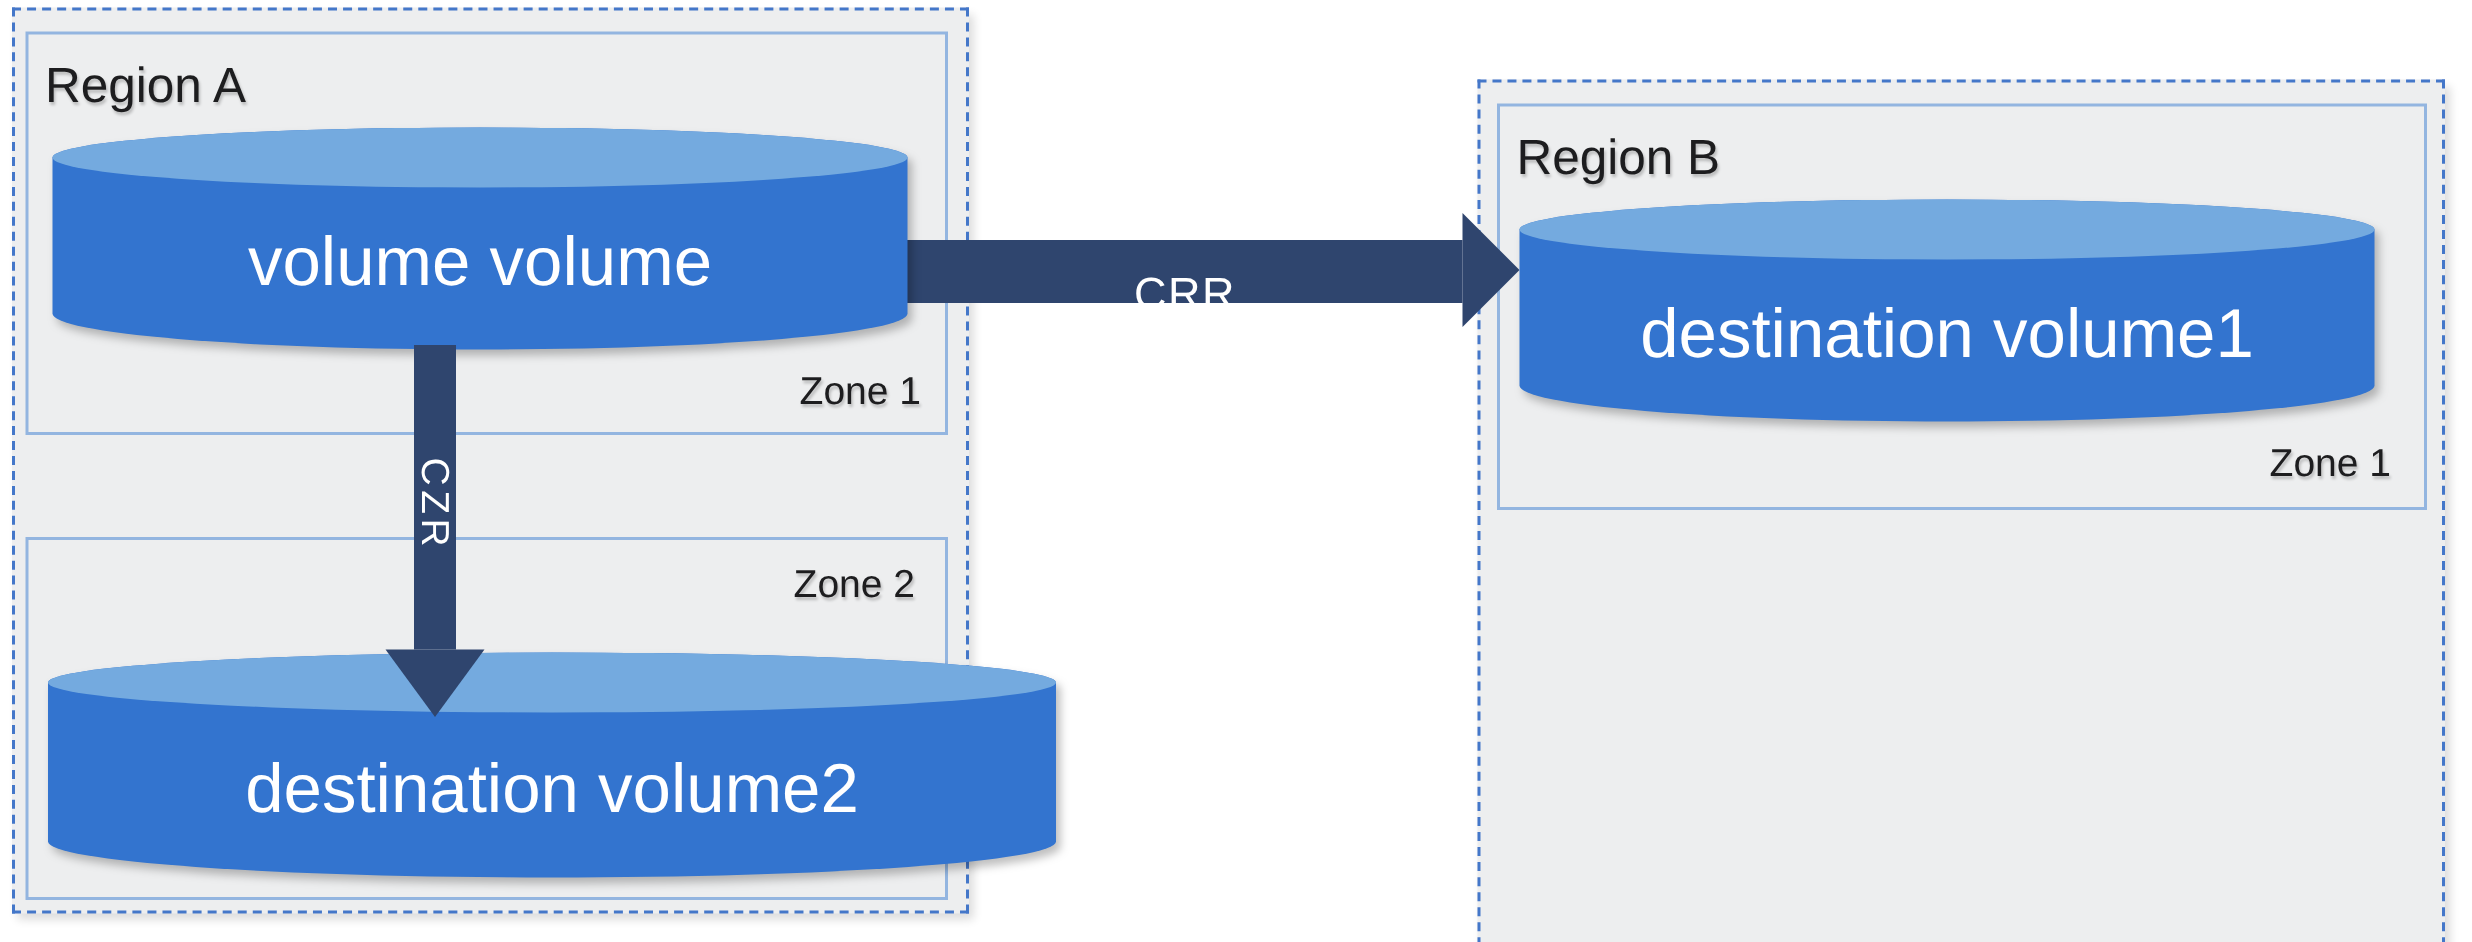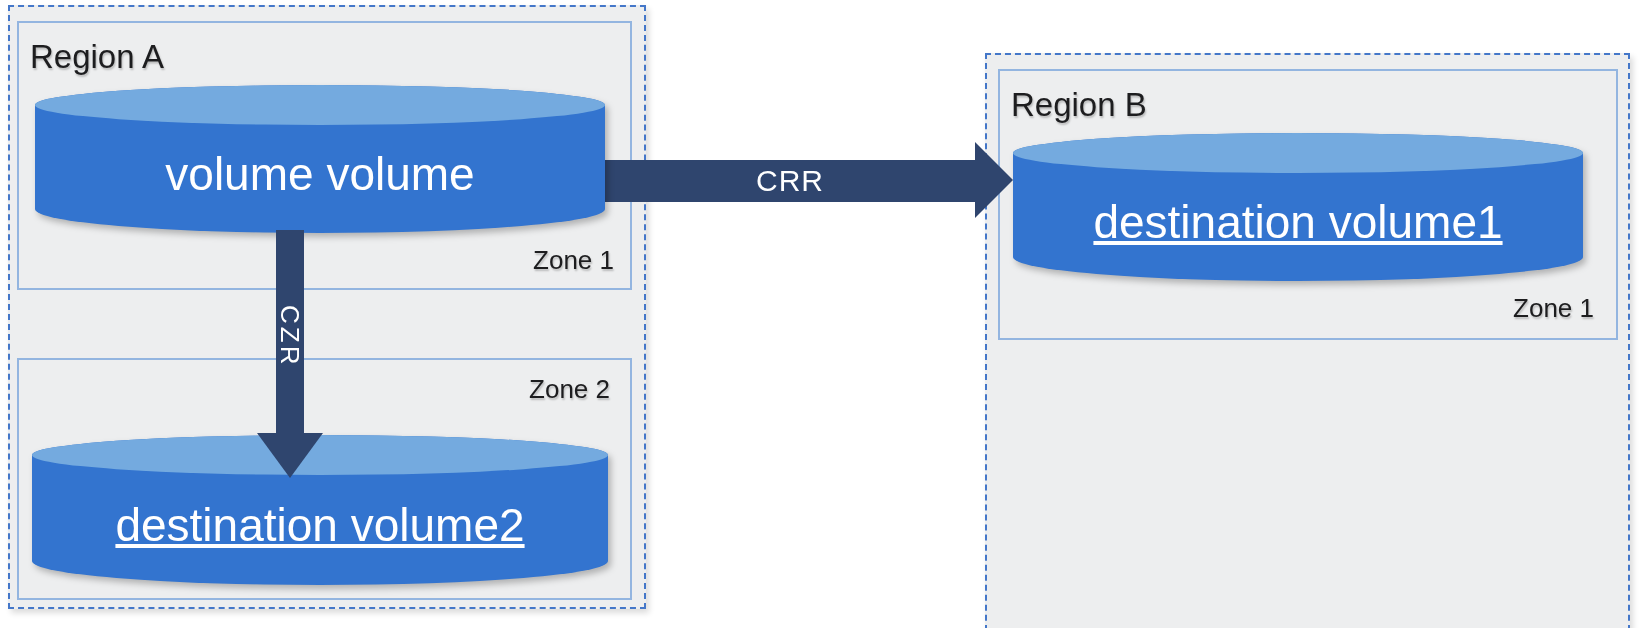--- a/index.html
+++ b/index.html
@@ -66,38 +66,38 @@
     border-radius: 50% / 20px 20px 24px 24px;
   }
   .cyl .top {
     position: absolute; left: 0; right: 0; top: 0; height: 40px;
     background: var(--cyl-top, #74aadf);
     border-radius: 50%;
   }
   .cyl .vol-label { position: relative; z-index: 1; white-space: nowrap; }
 
   .cyl-source { left: 16px; top: 62px; width: 570px; height: 148px; }
-  .cyl-dest2  { left: 13px; top: 75px; width: 576px; height: 150px; text-decoration: underline; }
-  .cyl-dest1  { left: 13px; top: 62px; width: 570px; height: 148px; text-decoration: underline; }
+  .cyl-dest2  { left: 13px; top: 75px; width: 672px; height: 150px; }
+  .cyl-dest1  { left: 13px; top: 62px; width: 570px; height: 148px; }
 
   
   .crr-bar {
     position: absolute; left: 598px; top: 160px;
     width: 377px; height: 42px;
     background: var(--arrow, #2f456e); z-index: 1;
   }
   .crr-head {
     position: absolute; left: 975px; top: 142px;
     width: 0; height: 0; z-index: 1;
     border-top: 38px solid transparent;
     border-bottom: 38px solid transparent;
     border-left: 38px solid var(--arrow, #2f456e);
   }
   .crr-label {
-    position: absolute; left: 640px; top: 164px; width: 300px;
+    position: absolute; left: 640px; top: 180px; width: 300px;
     text-align: center; color: #ffffff; font-size: 30px;
     z-index: 2; letter-spacing: 1px;
   }
   .czr-bar {
     position: absolute; left: 276px; top: 230px;
     width: 28px; height: 203px;
     background: var(--arrow, #2f456e); z-index: 3;
   }
   .czr-head {
     position: absolute; left: 257px; top: 433px;

